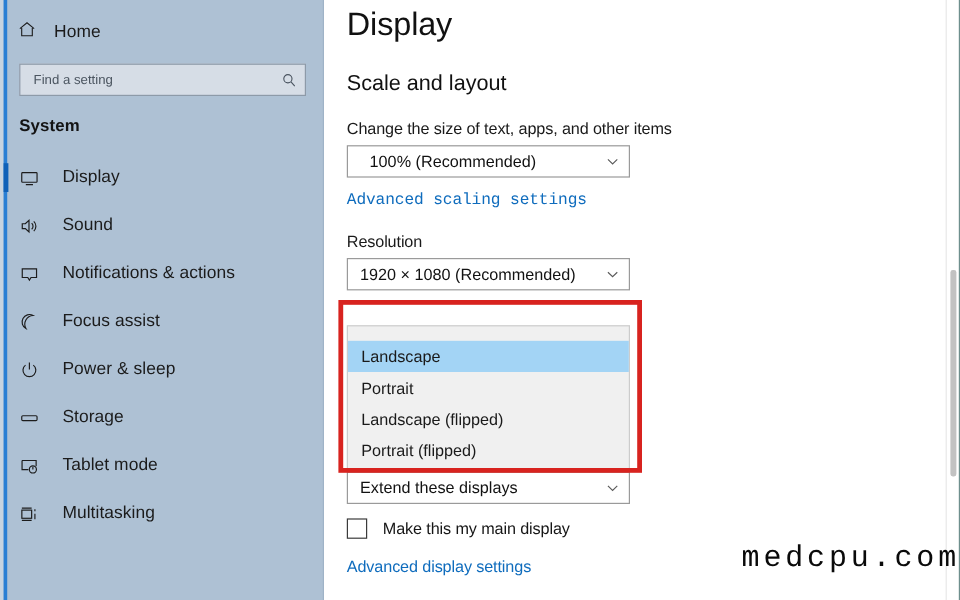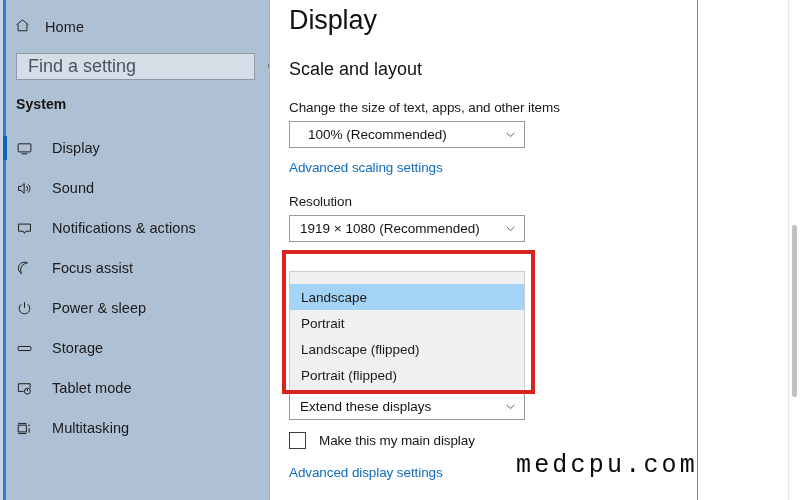--- a/index.html
+++ b/index.html
@@ -9,21 +9,21 @@
   body {
     width: 800px;
     height: 500px;
     overflow: hidden;
     background: #ffffff;
     font-family: "Liberation Sans", sans-serif;
     -webkit-font-smoothing: antialiased;
   }
   #app {
     position: relative;
-    width: 698px;
+    width: 800px;
     height: 500px;
     background: #22c55e;
   }
 
   
   #sidebar {
     position: absolute;
     left: 0;
     top: 0;
     width: 270px;
@@ -82,21 +82,21 @@
     box-sizing: border-box;
     display: flex;
     align-items: center;
   }
   #search-input {
     flex: 1;
     border: none;
     outline: none;
     background: transparent;
     font-family: "Liberation Sans", sans-serif;
-    font-size: 18px;
+    font-size: 11px;
     color: #3d4650;
     padding: 0 6px 0 11px;
     height: 100%;
   }
   #search-input::placeholder { color: #4b5560; opacity: 1; }
   #search-icon-wrap {
     width: 26px;
     display: flex;
     align-items: center;
     justify-content: center;
@@ -448,25 +448,25 @@
 
     <div class="field-label" style="top:100px;">Change the size of text, apps, and other items</div>
     <div class="combo" style="top:121px;padding-left:8px;">
       <span class="combo-text">100% (Recommended)</span>
       <span class="combo-arrow">
         <svg width="13" height="13" viewBox="0 0 16 16" fill="none" stroke="#5b5b5b" stroke-width="1.2">
           <path d="M3.2 6 L8 10.6 L12.8 6"></path>
         </svg>
       </span>
     </div>
-    <div class="link" style="top:160px;">Advanced scaling settings</div>
+    <div class="link" style="top:160px;font-family:Liberation Mono, monospace;">Advanced scaling settings</div>
 
     <div class="field-label" style="top:194px;">Resolution</div>
     <div class="combo" style="top:215px;">
-      <span class="combo-text">1919 × 1080 (Recommended)</span>
+      <span class="combo-text">1920 × 1080 (Recommended)</span>
       <span class="combo-arrow">
         <svg width="13" height="13" viewBox="0 0 16 16" fill="none" stroke="#5b5b5b" stroke-width="1.2">
           <path d="M3.2 6 L8 10.6 L12.8 6"></path>
         </svg>
       </span>
     </div>
 
     <div class="field-label" style="top:251px;margin-top:36px;">Orientation</div>
 
     <div id="orientation-list">

